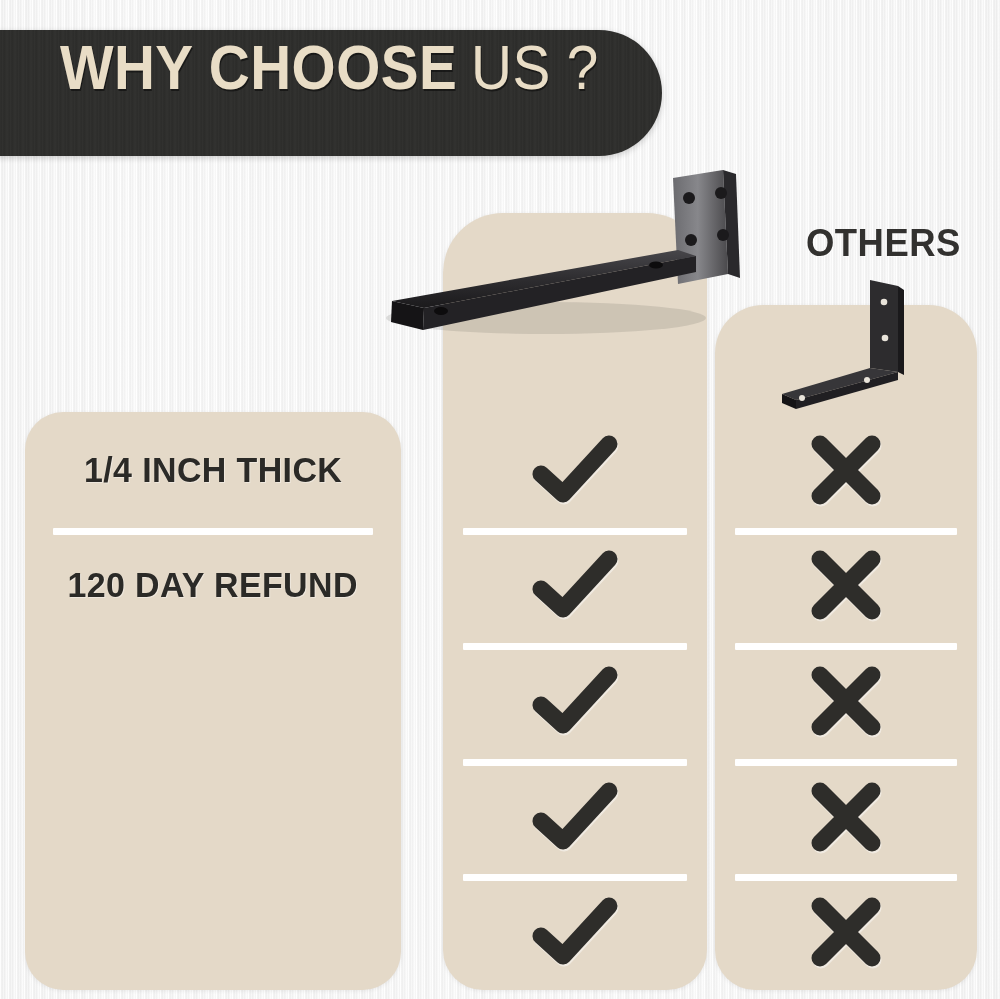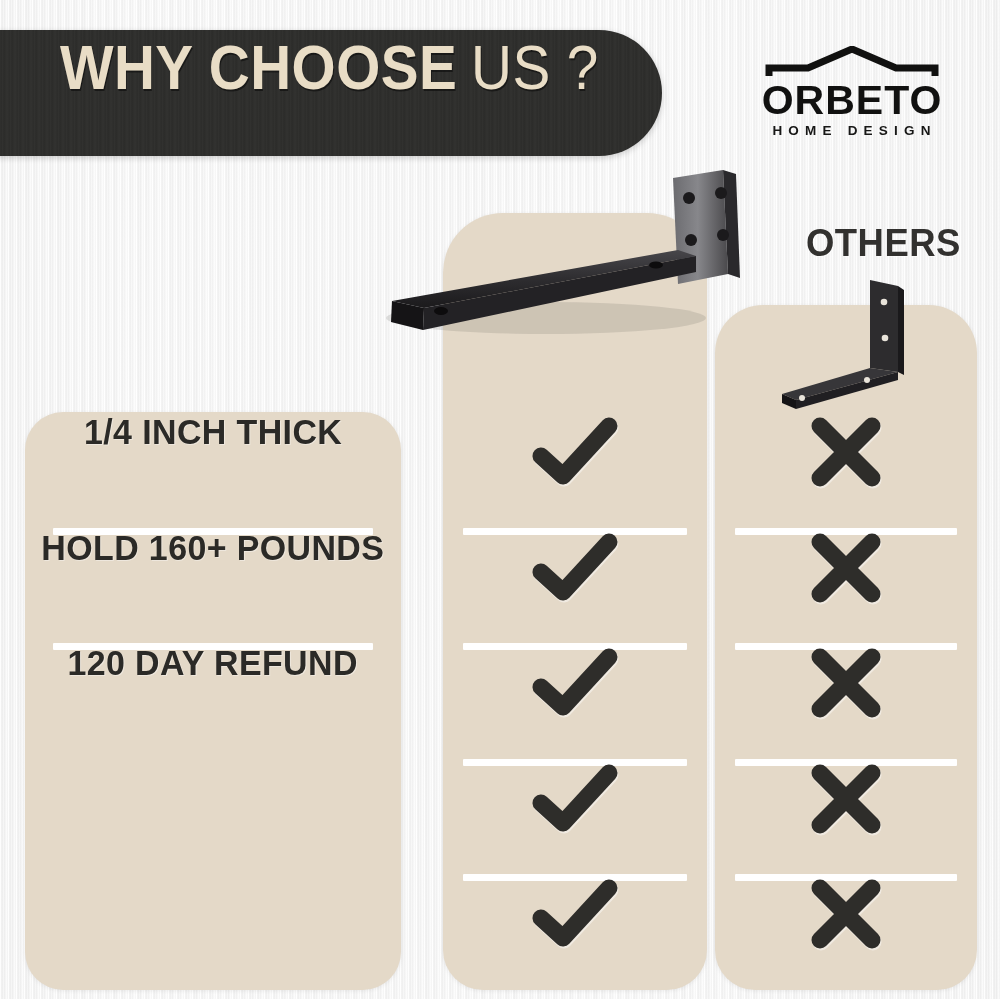--- a/index.html
+++ b/index.html
@@ -188,20 +188,21 @@
   
   .rowset {
     position: absolute;
     left: 0;
     width: 100%;
   }
   .row {
     position: relative;
     height: 115.6px;
     display: flex;
+    align-items: center;
     justify-content: center;
   }
   .row + .row::before {
     content: "";
     position: absolute;
     top: 0;
     left: 7.5%;
     width: 85%;
     height: 7px;
     background: #ffffff;
@@ -243,38 +244,28 @@
 </head>
 <body>
 
 <div id="page">
 
   <div id="header-banner"></div>
   <div id="header-title">
     <span class="hdr-strong">WHY CHOOSE</span><span class="hdr-light">US ?</span>
   </div>
 
-  <div id="logo">
-    <svg id="logo-roof" width="176" height="32" viewBox="0 0 176 32">
-      <path d="M5 30 L5 22 L44 22 L88 3 L132 22 L171 22 L171 30" fill="none" stroke="#111110" stroke-width="7" stroke-linejoin="miter" stroke-linecap="butt"></path>
-    </svg>
-    <div id="logo-name">ORBETO</div>
-    <div id="logo-sub">HOME DESIGN</div>
-  </div>
 
 
   <div id="others-label">OTHERS</div>
 
   <div class="panel" id="panel-features">
     <div class="rowset" id="rows-features" style="top: 0px;">
         <div class="row">
           <span class="feature-text">1/4 INCH THICK</span>
-        </div>
-        <div class="row">
-          <span class="feature-text">HOLD 160+ POUNDS</span>
         </div>
         <div class="row">
           <span class="feature-text">120 DAY REFUND</span>
         </div>
       </div>
   </div>
 
   <div class="panel" id="panel-us">
     <div class="rowset" id="rows-us" style="top: 199px;">
         <div class="row">

